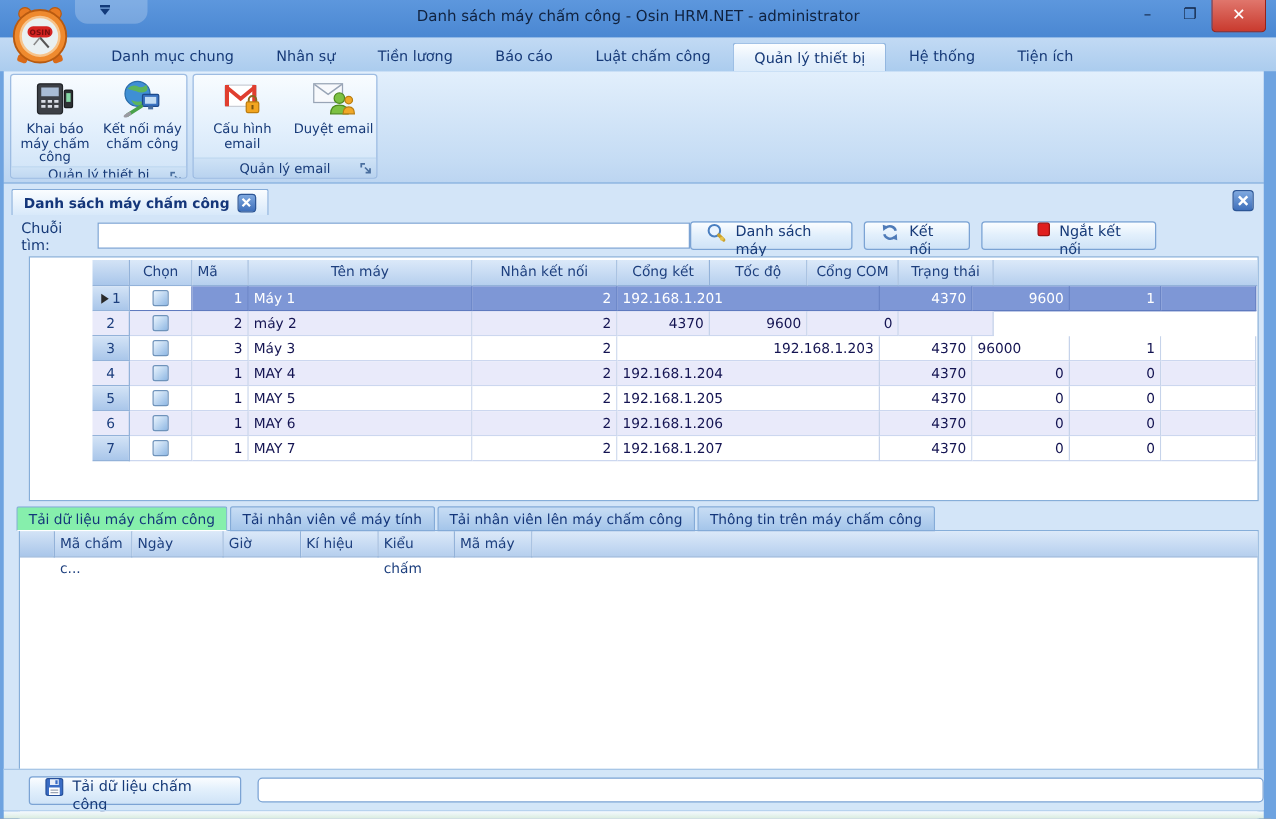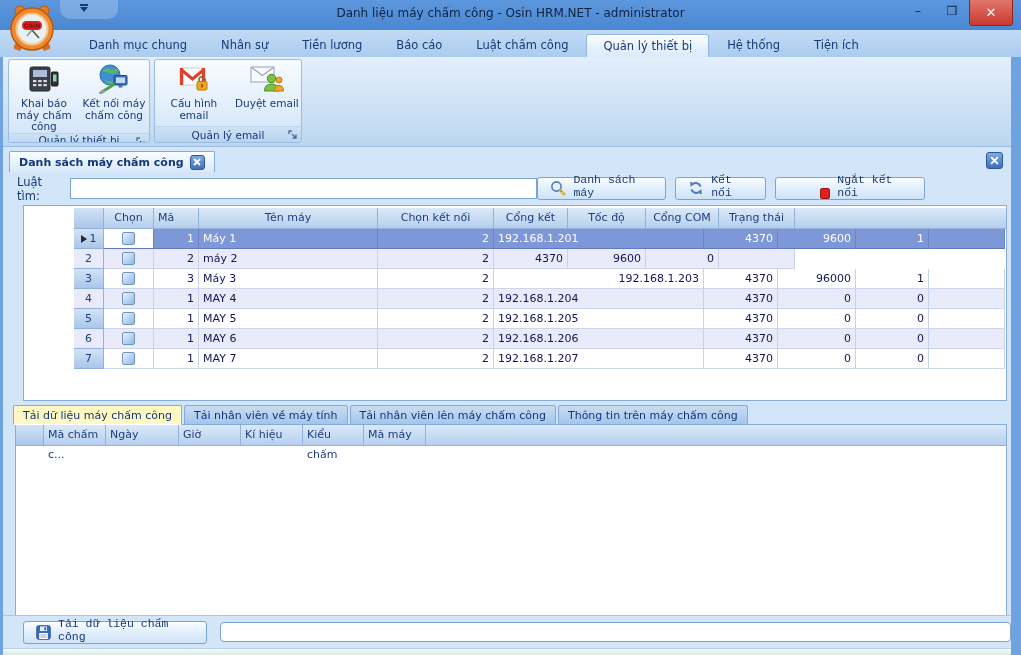--- a/index.html
+++ b/index.html
@@ -55,23 +55,23 @@
     border-radius:2px 2px 0 0; font-weight:bold; color:#14367a; cursor:default; }
   .sq-close { width:15px; height:15px; border:1px solid #2c5696; border-radius:3px;
     background:linear-gradient(#7fa9e0,#3e6fba); display:flex; align-items:center; justify-content:center; cursor:default; }
   .sq-close svg { display:block; }
   .strip-close { position:absolute; right:8px; top:2px; width:17px; height:17px; }
 
   
   .toolbar { position:absolute; left:0; top:25px; width:100%; height:33px; display:flex; align-items:center; }
   .toolbar label { margin-left:14px; color:#173a78; font-size:11.5px; }
   .search-input { margin-left:6px; width:512px; height:21px; border:1px solid #7ba3d4; background:#fff; padding:0 4px; font-size:11px; }
-  .tbtn { height:23px; display:flex; align-items:flex-end; gap:7px; padding:0 12px; margin-left:9px;
+  .tbtn { height:23px; display:flex; align-items:flex-start; gap:7px; padding:0 12px; margin-left:9px;
     background:linear-gradient(#fbfdff,#e3f0fc 45%,#cfe3f7); border:1px solid #7ba3d4; border-radius:3px;
-    color:#173a78; font-size:11.5px; cursor:default;font-family:Liberation Mono, monospace; }
+    color:#173a78; font-size:11.5px; cursor:default; }
   .tbtn:first-of-type { margin-left:auto; }
   .tbtn:last-of-type { margin-right:86px;padding-left:44px; }
   .stop-sq { width:11px; height:11px; background:#e01f1f; border:1px solid #9d1212; border-radius:2px; }
 
   
   .grid-panel { position:absolute; left:20px; top:58px; width:984px; height:196px; background:#fff; border:1px solid #86aed9; padding:2px 0 0 2px; overflow:hidden; }
   .grid-head, .grow { display:flex;padding-left:48px; }
   .gh { height:21px; line-height:20px; font-size:11px; color:#1d3f7e; padding:0 4px;
     background:linear-gradient(#dbe9f9,#b6cfee); border-right:1px solid #93b2d9; border-bottom:1px solid #93b2d9; cursor:default; }
   .gh.corner, .gc.rowhdr { background:linear-gradient(#d3e3f6,#a9c6ea); }
@@ -85,21 +85,21 @@
     display:flex; align-items:center; justify-content:center; gap:3px; }
   .gc.chk, .grow.sel .gc.chk { background:#fff; display:flex; align-items:center; justify-content:center; }
   .checkbox { width:13px; height:13px; border:1px solid #6e93bb; border-radius:2px;
     background:linear-gradient(135deg,#eaf4fd,#8fb8e4); cursor:default; }
   .rowarrow { width:0; height:0; border-left:6px solid #2a2a2a; border-top:4px solid transparent; border-bottom:4px solid transparent; }
 
   
   .lower-tabs { position:absolute; left:10px; top:258px; height:20px; display:flex; z-index:2; }
   .ltab { height:20px; line-height:19px; padding:0 9px; margin-right:2px; font-size:11px; color:#14367a; cursor:default;
     background:linear-gradient(#c8ddf4,#a4c5ea); border:1px solid #84abd8; border-radius:2px 2px 0 0; }
-  .ltab.active { background:#fef9c3; border-bottom:1px solid #fff; font-weight:normal; }
+  .ltab.active { background:#86efac; border-bottom:1px solid #fff; font-weight:normal; }
   .lower-pane { position:absolute; left:12px; top:277px; width:992px; height:338px; background:#fff; border:1px solid #86aed9; }
   .lower-head { display:flex; }
   .lower-head .gh { text-align:left; }
   .ghfill { flex:1; border-right:none; }
 
   
   .bottom-bar { position:absolute; left:0; top:468px; width:100%; height:33px; background:#d3e6f8;
     border-top:1px solid #a8c6e6; display:flex; align-items:center; }
   .bottom-bar .tbtn { margin-left:20px; }
   .progress { margin-left:13px; width:836px; height:20px; background:#fff; border:1px solid #7ba3d4; border-radius:4px; }
@@ -109,21 +109,21 @@
 </style>
 </head>
 <body>
 
 <div class="window">
 
   <div class="titlebar">
     <div class="qat-pill">
       <span class="qat-arrow"></span>
     </div>
-    <div class="title-text">Danh liệu máy chấm công - Osin HRM.NET - administrator</div>
+    <div class="title-text">Danh sách máy chấm công - Osin HRM.NET - administrator</div>
     <div class="win-controls">
       <div class="win-btn">–</div>
       <div class="win-btn">❐</div>
       <div class="win-btn close">✕</div>
     </div>
   </div>
 
   <div class="logo">
     <svg width="52" height="52" viewBox="0 0 52 52">
       <circle cx="14" cy="9" r="5" fill="#e87a22" stroke="#b85a10"></circle>
@@ -253,21 +253,21 @@
         </span>
       </div>
       <span class="sq-close strip-close">
         <svg width="9" height="9" viewBox="0 0 8 8">
             <path d="M1,1 L7,7 M7,1 L1,7" stroke="#fff" stroke-width="1.8"></path>
           </svg>
       </span>
     </div>
 
     <div class="toolbar">
-      <label>Luật tìm:</label>
+      <label>Chuỗi tìm:</label>
       <input class="search-input" value="" style="">
       <div class="tbtn">
         <span>
           <svg width="16" height="16" viewBox="0 0 16 16">
             <circle cx="6.5" cy="6.5" r="4.6" fill="#eaf4ff" stroke="#4a7fc0" stroke-width="1.6"></circle>
             <line x1="10" y1="10" x2="14" y2="14" stroke="#caa12c" stroke-width="2.6" stroke-linecap="round"></line>
             <circle cx="12.5" cy="13" r="1.6" fill="#e8c34a"></circle>
           </svg>
         </span>
         <span>Danh sách máy</span>
@@ -288,21 +288,21 @@
         <span>Ngắt kết nối</span>
       </div>
     </div>
 
     <div class="grid-panel">
       <div class="grid-head">
           <div class="gh corner" style="width: 30px; text-align: center;"></div>
           <div class="gh" style="width: 50px; text-align: center;">Chọn</div>
           <div class="gh" style="width: 45px; text-align: left;">Mã máy</div>
           <div class="gh" style="width: 179px; text-align: center;">Tên máy</div>
-          <div class="gh" style="width: 116px; text-align: center;">Chọn kết nối</div>
+          <div class="gh" style="width: 116px; text-align: center;">Nhân kết nối</div>
           <div class="gh" style="width: 74px; text-align: center;">Cổng kết nối</div>
           <div class="gh" style="width: 78px; text-align: center;">Tốc độ truyền</div>
           <div class="gh" style="width: 73px; text-align: center;">Cổng COM</div>
           <div class="gh" style="width: 76px; text-align: center;">Trạng thái</div>
           <div class="gh ghfill"></div>
         </div>
       <div>
           <div class="grow sel">
             <div class="gc rowhdr" style="width: 30px;">
               <span class="rowarrow"></span>
@@ -340,21 +340,21 @@
               <span>3</span>
             </div>
             <div class="gc chk" style="width: 50px;">
               <div class="checkbox"></div>
             </div>
             <div class="gc" style="width: 45px; text-align: right;">3</div>
             <div class="gc" style="width: 179px; text-align: left;">Máy 3</div>
             <div class="gc" style="width: 116px; text-align: right;">2</div>
             <div class="gc" style="width: 210px; text-align: right;">192.168.1.203</div>
             <div class="gc" style="width: 74px; text-align: right;">4370</div>
-            <div class="gc" style="width: 78px; text-align: right;">96000</div>
+            <div class="gc" style="width: 78px; text-align: left;">96000</div>
             <div class="gc" style="width: 73px; text-align: right;">1</div>
             <div class="gc" style="width: 76px; text-align: left;"></div>
           </div>
           <div class="grow alt">
             <div class="gc rowhdr" style="width: 30px;">
               <span>4</span>
             </div>
             <div class="gc chk" style="width: 50px;">
               <div class="checkbox"></div>
             </div>

